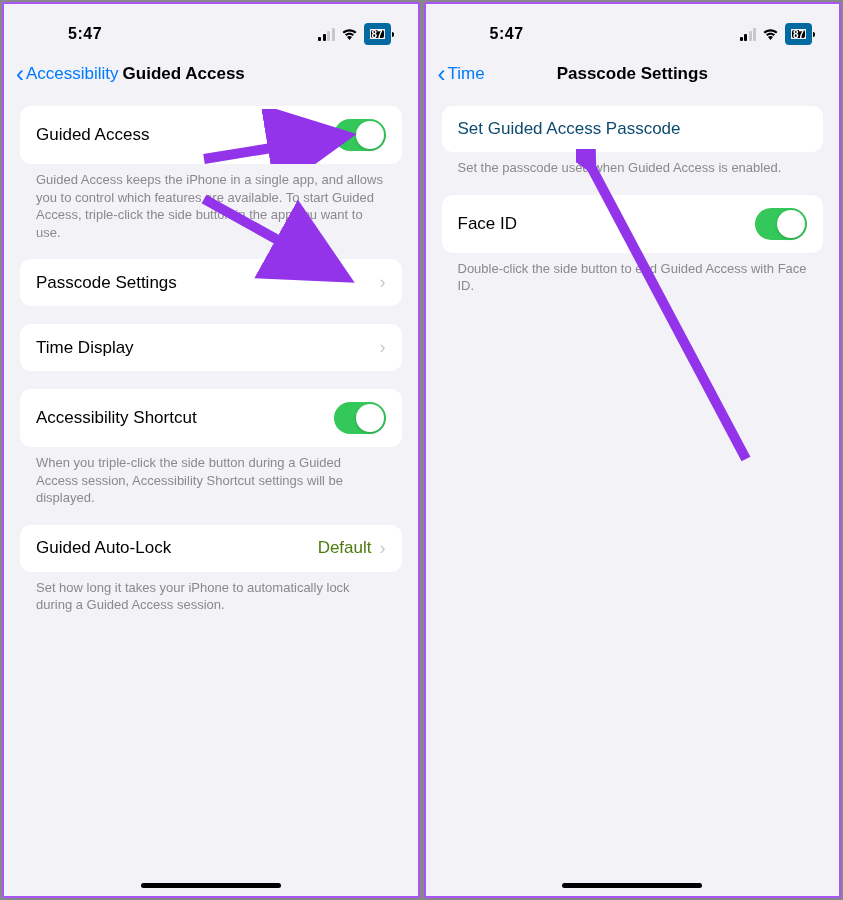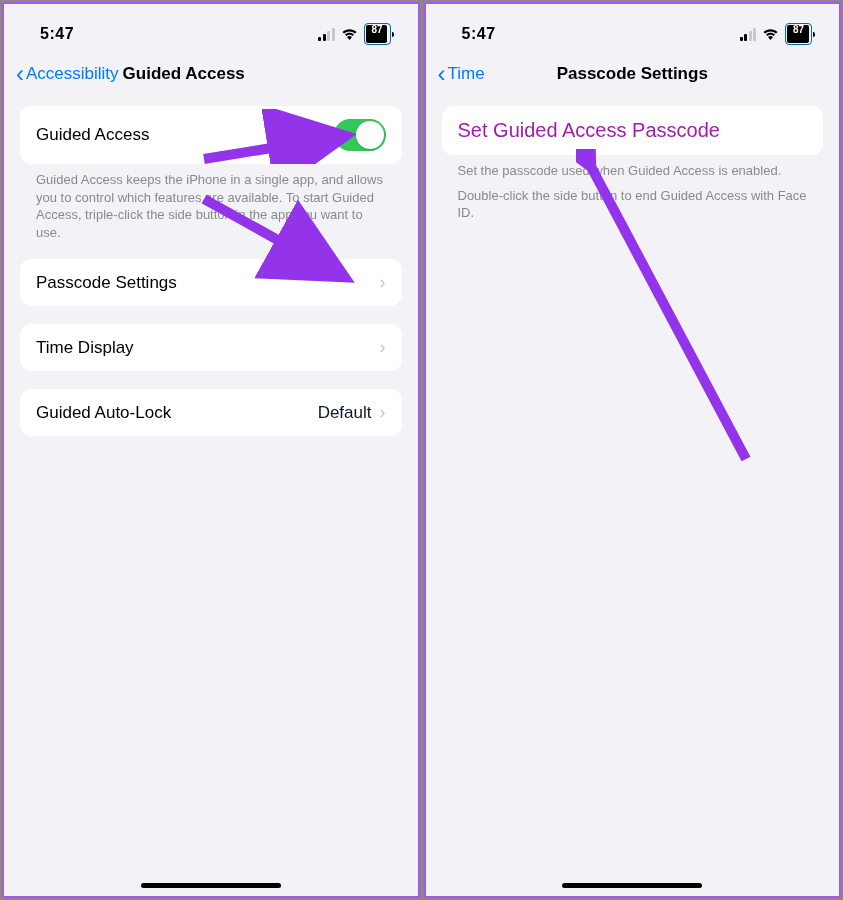--- a/index.html
+++ b/index.html
@@ -1,47 +1,47 @@
 <!DOCTYPE html>
 <html><head>
   <meta charset="utf-8">
   <style>
     * { margin: 0; padding: 0; box-sizing: border-box; font-family: -apple-system, BlinkMacSystemFont, "Segoe UI", Helvetica, Arial, sans-serif; -webkit-font-smoothing: antialiased; }
     body { background: #888; width: 843px; height: 900px; display: flex; gap: 4px; padding: 2px; }
     .phone { flex: 1; background: #f2f2f7; border: 2px solid #a855f7; border-radius: 2px; position: relative; overflow: hidden; display: flex; flex-direction: column; }
-    .status-bar { display: flex; justify-content: space-between; align-items: center; padding: 14px 24px 4px 36px; height: 50px; }
+    .status-bar { display: flex; justify-content: space-between; align-items: center; padding: 14px 24px 4px 36px; height: 50px; margin-left: 28px; }
     .time { font-size: 16px; font-weight: 600; letter-spacing: 0.5px; }
     .status-icons { display: flex; align-items: center; gap: 6px; }
     .cellular { display: inline-flex; align-items: flex-end; gap: 1.5px; }
     .cellular span { width: 3px; background: #c7c7cc; border-radius: 1px; }
     .cellular span:nth-child(1){height:4px;} .cellular span:nth-child(2){height:7px;}
     .cellular span:nth-child(3){height:10px;background:#000;} .cellular span:nth-child(4){height:13px;background:#000;}
     .cellular.left span:nth-child(1){background:#000;} .cellular.left span:nth-child(2){background:#000;}
     .cellular.left span:nth-child(3){background:#c7c7cc;} .cellular.left span:nth-child(4){background:#c7c7cc;}
     .wifi-ic { width: 17px; height: 12px; }
     .battery-wrap { display: flex; align-items: center; gap: 1px; }
-    .battery { width: 27px; height: 22px; border: 1px solid #0369a1; border-radius: 4px; position: relative; display:flex; align-items:flex-start; justify-content:center; }
+    .battery { width: 27px; height: 22px; border: 6px solid #0369a1; border-radius: 4px; position: relative; display:flex; align-items:flex-start; justify-content:center; }
     .battery-fill { position: absolute; left: 1px; top: 1px; bottom: 1px; width: 87%; background: #000; border-radius: 2px; }
     .battery-pct { position: relative; font-size: 10px; font-weight: 700; color: #fff; z-index: 1; }
     .battery-tip { width: 2px; height: 5px; background: #000; border-radius: 0 2px 2px 0; }
     .nav-bar { display: flex; align-items: center; padding: 8px 12px 10px; position: relative; }
     .back-link { display: flex; align-items: center; color: #007aff; font-size: 17px; }
     .back-chev { font-size: 24px; line-height: 1; margin-right: 2px; font-weight: 400; }
     .nav-title { font-size: 17px; font-weight: 600; margin-left: 4px; }
     .nav-title.centered { position: absolute; left: 50%; transform: translateX(-50%); margin: 0; }
     .content { padding: 0 16px; flex: 1; overflow: hidden; }
     .cell { background: #fff; border-radius: 11px; padding: 13px 16px; display: flex; align-items: center; justify-content: space-between; margin-top: 18px; }
     .cell-label { font-size: 17px; color: #000; }
-    .cell-link { font-size: 20px; color: #a21caf; }
+    .cell-link { font-size: 17px; color: #0c4a6e; }
     .footer-text { font-size: 13px; color: #8a8a8e; padding: 7px 16px 0; line-height: 1.35; }
     .toggle { width: 52px; height: 32px; border-radius: 16px; position: relative; }
     .toggle.on { background: #34c759; }
     .toggle-knob { position: absolute; width: 28px; height: 28px; background: #fff; border-radius: 50%; top: 2px; right: 2px; box-shadow: 0 1px 3px rgba(0,0,0,0.2); }
     .chevron { color: #c7c7cc; font-size: 18px; font-weight: 400; }
-    .value-text { color: #0f172a; font-size: 17px; margin-right: 8px; }
+    .value-text { color: #4d7c0f; font-size: 17px; margin-right: 8px; }
     .cell-right { display: flex; align-items: center; }
     .home-ind { position: absolute; bottom: 8px; left: 50%; transform: translateX(-50%); width: 140px; height: 5px; background: #000; border-radius: 3px; }
     .arrow { position: absolute; pointer-events: none; }
     .arrow svg { display: block; }
   </style>
 </head>
 <body>
 
 <div class="phone">
   <div class="status-bar">
@@ -86,28 +86,36 @@
     <div class="cell">
       <span class="cell-label">Passcode Settings</span>
       <span class="chevron">›</span>
     </div>
 
     <div class="cell">
       <span class="cell-label">Time Display</span>
       <span class="chevron">›</span>
     </div>
 
+    <div class="cell">
+      <span class="cell-label">Accessibility Shortcut</span>
+      <div class="toggle on">
+          <div class="toggle-knob"></div>
+        </div>
+    </div>
+    <div class="footer-text">When you triple-click the side button during a Guided Access session, Accessibility Shortcut settings will be displayed.</div>
 
     <div class="cell">
       <span class="cell-label">Guided Auto-Lock</span>
       <div class="cell-right">
         <span class="value-text">Default</span>
         <span class="chevron">›</span>
       </div>
     </div>
+    <div class="footer-text">Set how long it takes your iPhone to automatically lock during a Guided Access session.</div>
   </div>
 
   <div class="home-ind"></div>
 
   <div class="arrow" style="left:195px; top:105px;">
     <svg width="160" height="55">
         <defs>
           <marker id="a1" viewBox="0 0 10 10" refX="8" refY="5" markerWidth="9" markerHeight="9" orient="auto">
             <path d="M0,0 L10,5 L0,10 z" fill="#9333ea"></path>
           </marker>
@@ -157,20 +165,26 @@
     </div>
     <span class="nav-title centered">Passcode Settings</span>
   </div>
 
   <div class="content">
     <div class="cell" style="margin-top:10px">
       <span class="cell-link">Set Guided Access Passcode</span>
     </div>
     <div class="footer-text">Set the passcode used when Guided Access is enabled.</div>
 
+    <div class="cell">
+      <span class="cell-label">Face ID</span>
+      <div class="toggle on">
+          <div class="toggle-knob"></div>
+        </div>
+    </div>
     <div class="footer-text">Double-click the side button to end Guided Access with Face ID.</div>
   </div>
 
   <div class="home-ind"></div>
 
   <div class="arrow" style="left:150px; top:145px;">
     <svg width="180" height="320">
         <defs>
           <marker id="a3" viewBox="0 0 10 10" refX="2" refY="5" markerWidth="9" markerHeight="9" orient="auto">
             <path d="M10,0 L0,5 L10,10 z" fill="#9333ea"></path>

